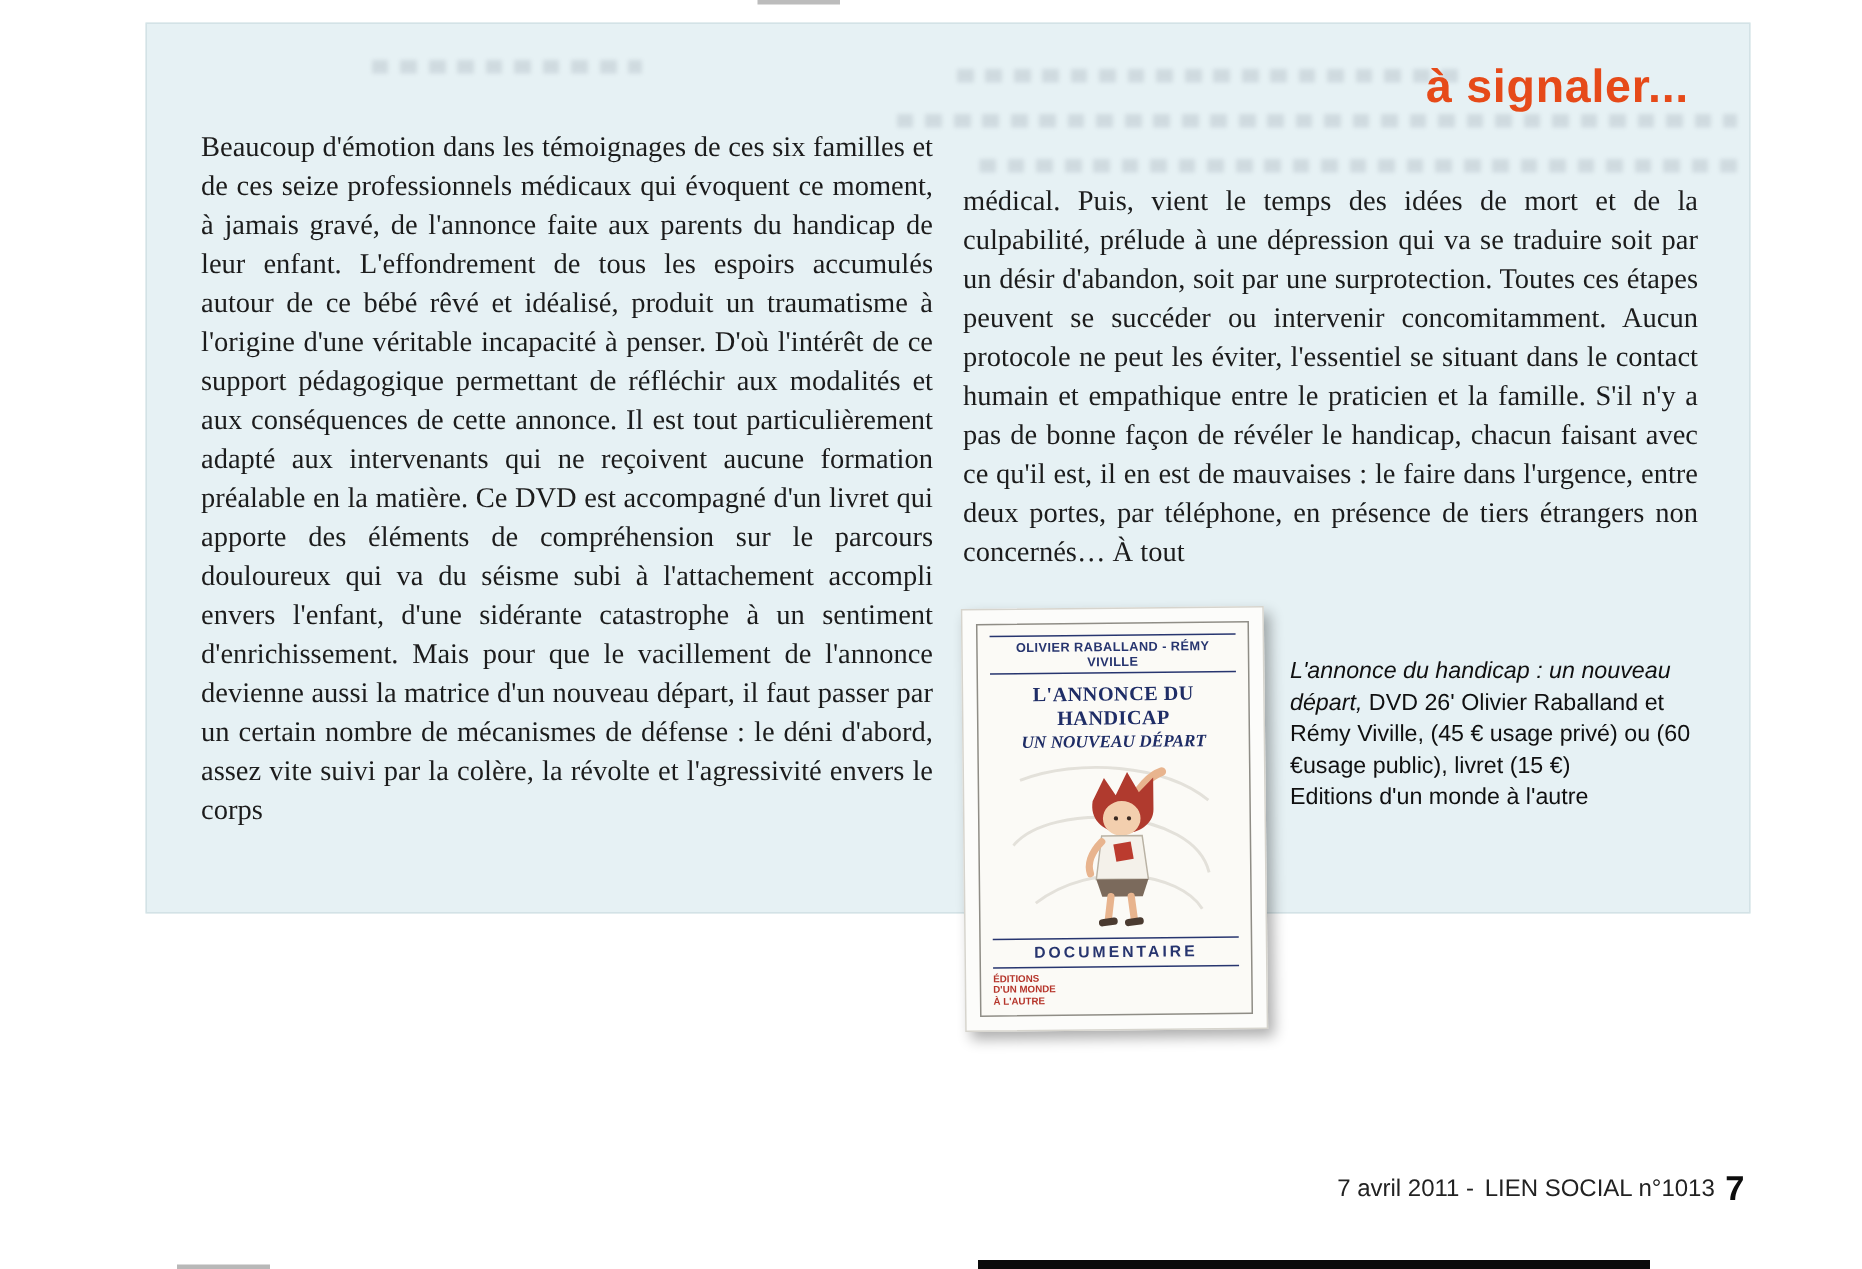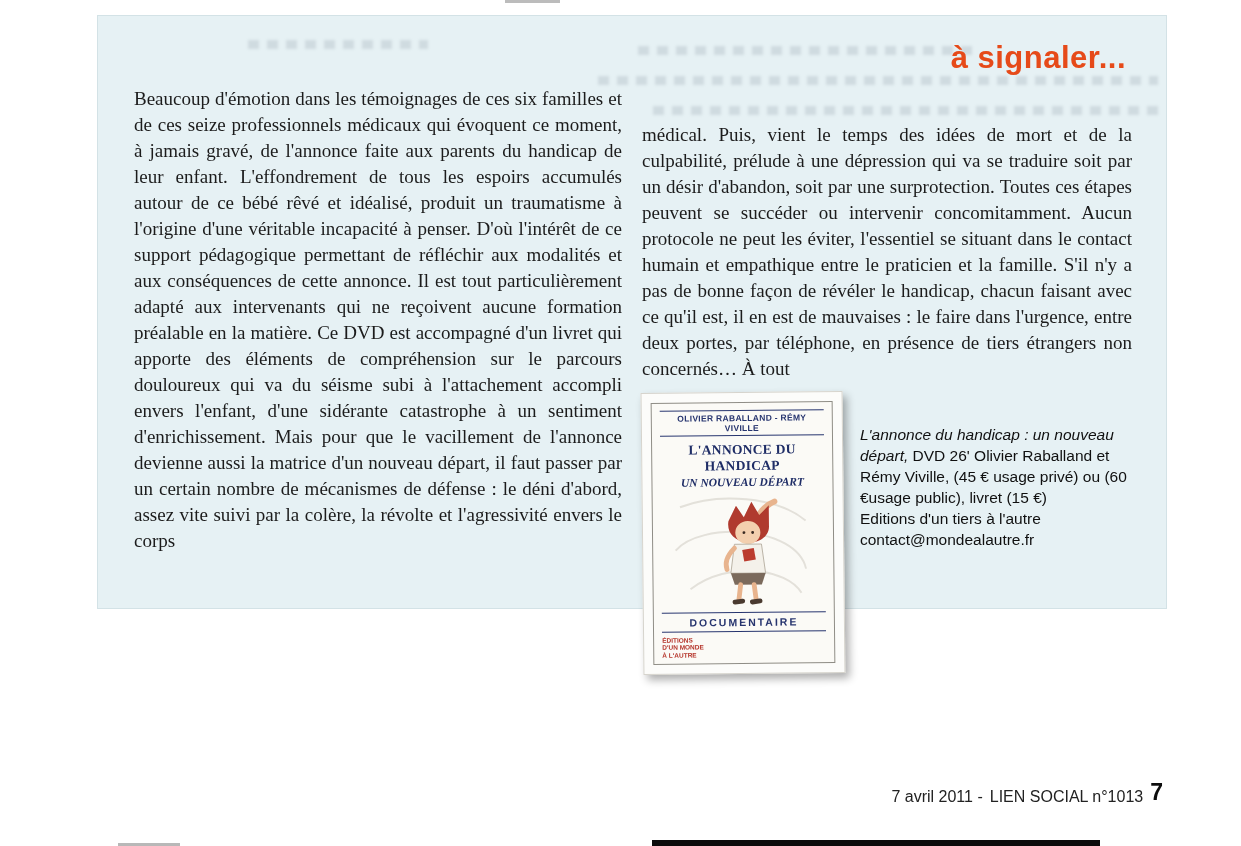--- a/index.html
+++ b/index.html
@@ -35,21 +35,21 @@
     font-size:40px; line-height:46px; font-weight:500;
     color:#3a3a3a; margin-bottom:22px;
   }
   .bodytext {
     font-size:19px; line-height:26px; color:#1c1c1c;
     text-align:justify;
   }
 
   .col-right { position:absolute; left:544px; top:106px; width:490px; }
 
-  .wrap-row { display:flex; gap:16px; margin-top:10px; }
+  .wrap-row { display:flex; gap:16px; margin-top:23px; }
 
   .dvd {
     width:202px; height:282px; flex:0 0 202px;
     background:#fcfcfa; border:1px solid #d6d4cd;
     padding:9px; transform:rotate(-0.6deg);
     box-shadow:4px 5px 9px rgba(0,0,0,.32);
   }
   .dvd-inner {
     width:100%; height:100%;
     border:1px solid #8f8d86; background:#fbfaf6;
@@ -91,21 +91,21 @@
   .wrap-right { width:272px; }
   .caption {
     margin-top:32px;
     font-family:"Liberation Sans", sans-serif;
     font-size:15.5px; line-height:21px; color:#101010;
   }
   .cap-bold { font-weight:400; font-style:italic; }
 
   .footer {
     position:absolute; top:779px; right:78px;
-    display:flex; align-items:flex-end; gap:7px;
+    display:flex; align-items:center; gap:7px;
     font-family:"Liberation Sans", sans-serif;
     font-size:16px; color:#222;margin-left:48px;
   }
   .footer-regular { font-weight:400; }
   .footer-bold { font-weight:400; }
   .footer-page { font-size:23px; font-weight:700; color:#0d0d0d; }
 
   .scan-edge-bottom { position:absolute; left:652px; top:840px; width:448px; height:6px; background:#0b0b0b; }
   .scan-smudge     { position:absolute; left:118px; top:843px; width:62px; height:3px; background:#9a9a9a; opacity:.7; }
   .scan-top        { position:absolute; left:505px; top:0;     width:55px; height:3px; background:#7a7a7a; opacity:.5; }
@@ -165,22 +165,21 @@
               <div>ÉDITIONS</div>
               <div>D'UN MONDE</div>
               <div>À L'AUTRE</div>
             </div>
           </div>
         </div>
 
         <div class="wrap-right">
           <div class="caption">
             <span class="cap-bold">L'annonce du handicap : un nouveau départ,</span><span> DVD 26' Olivier Raballand et Rémy Viville, (45 € usage privé) ou (60 €usage public), livret (15 €)</span>
-            <div>Editions d'un tiers à l'autre</div>
-            <div>contact@mondealautre.fr</div>
+            <div>Editions d'un monde à l'autre</div>
           </div>
         </div>
 
       </div>
     </div>
 
   </div>
 
   <div class="footer">
     <span class="footer-regular">7 avril 2011 - </span>

